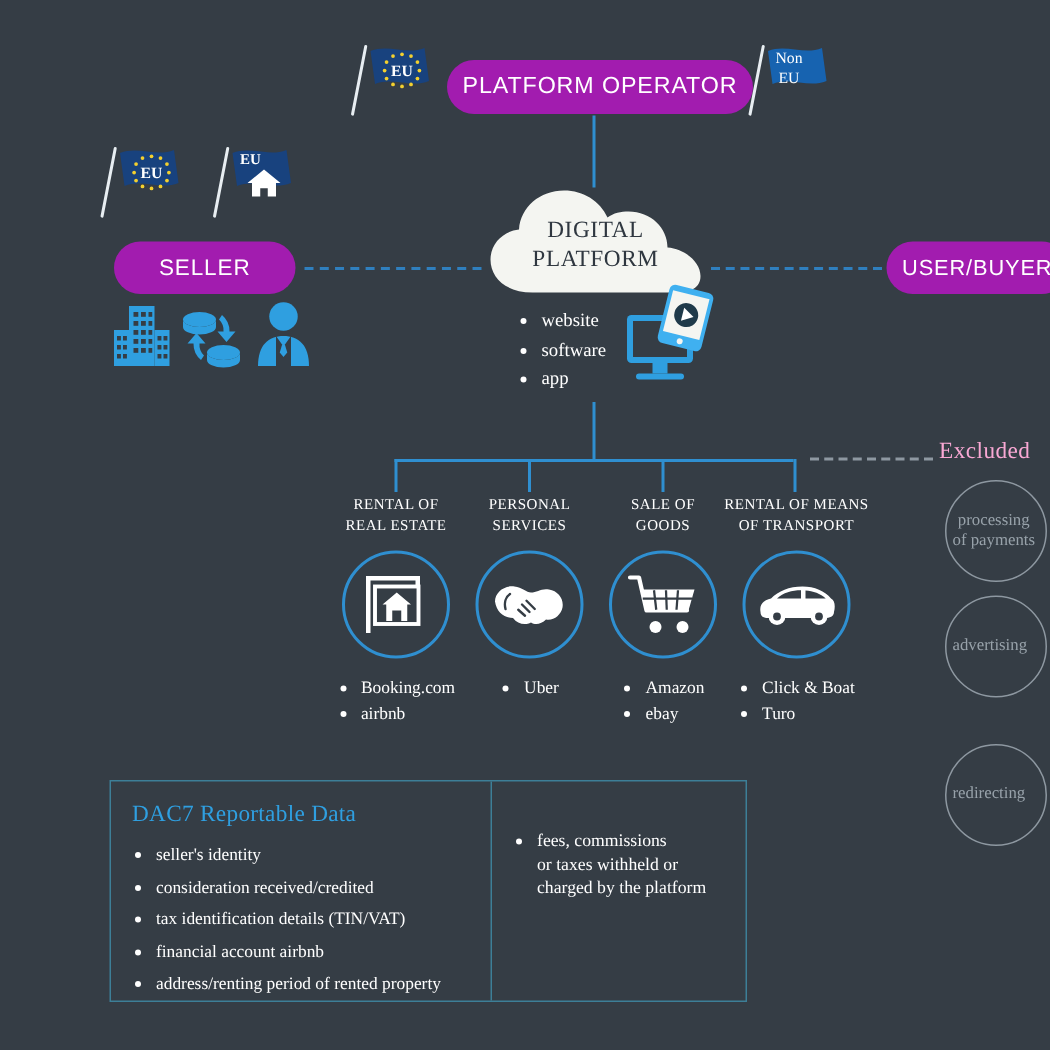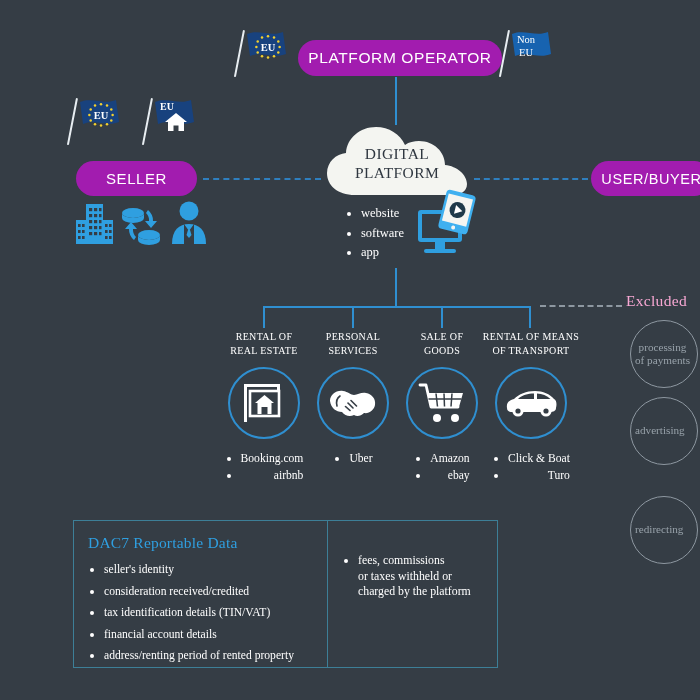--- a/index.html
+++ b/index.html
@@ -58,21 +58,21 @@
     color:#ffffff;font-size:10px;line-height:13.5px;letter-spacing:.35px;
     text-transform:uppercase;
   }
   .cat .circle{
     width:72px;height:72px;border-radius:50%;
     border:2.2px solid #2f8fd0;
     margin:10px auto 0 auto;
     display:flex;align-items:center;justify-content:center;
     box-sizing:border-box;
   }
-  .cat .items{margin-top:11px;display:inline-block;text-align:right;}
+  .cat .items{margin-top:11px;display:inline-block;text-align:left;}
   .cat .items li{color:#ffffff;font-size:11.6px;line-height:17px;}
 
   
   #excluded-label{
     left:586px;top:292px;color:#f9a8d4;font-size:15.5px;letter-spacing:.3px;
   }
   .excl-circle{
     position:absolute;width:68px;height:68px;border-radius:50%;
     border:1.3px solid #8e98a1;
     display:flex;align-items:center;
@@ -375,21 +375,21 @@
     <div>redirecting</div>
   </div>
 
   <div class="abs" id="dac7-panel">
     <div id="dac7-left">
       <div id="dac7-title">DAC7 Reportable Data</div>
       <ul>
         <li>seller's identity</li>
         <li>consideration received/credited</li>
         <li>tax identification details (TIN/VAT)</li>
-        <li>financial account details</li>
+        <li>financial account airbnb</li>
         <li>address/renting period of rented property</li>
       </ul>
     </div>
     <div id="dac7-right">
       <ul>
         <li>
           <span>fees, commissions</span><br>
           <span>or taxes withheld or</span><br>
           <span>charged by the platform</span>
         </li>

